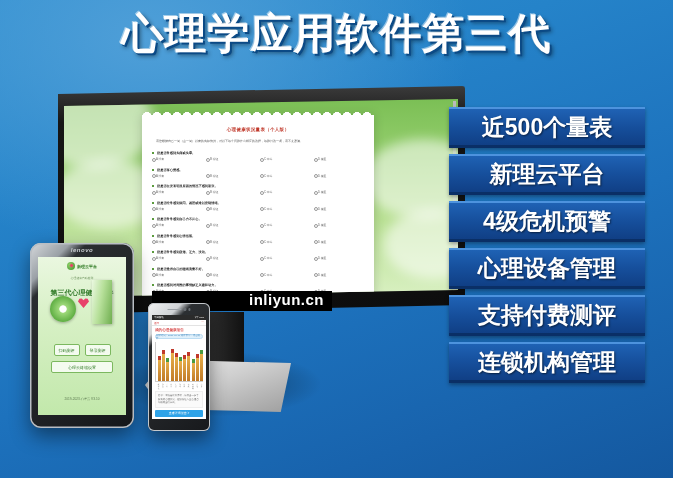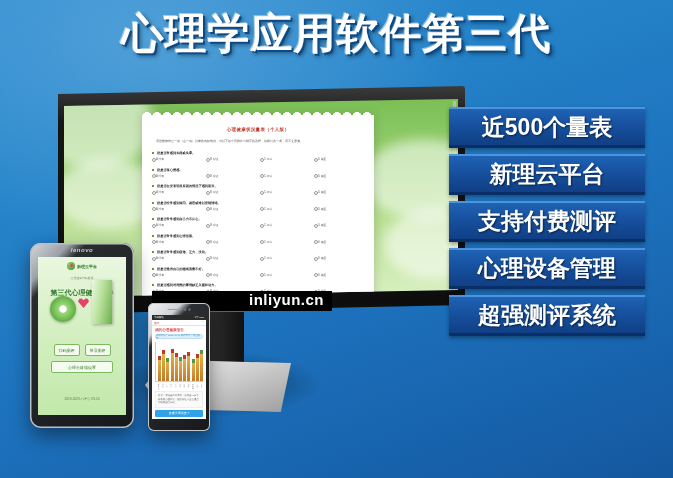--- a/index.html
+++ b/index.html
@@ -593,24 +593,27 @@
   </div>
 
   <div id="features">
     <div class="feature-box">
       <span class="feature-label">近500个量表</span>
     </div>
     <div class="feature-box">
       <span class="feature-label">新理云平台</span>
     </div>
     <div class="feature-box">
-      <span class="feature-label">支持付费测评</span>
+      <span class="feature-label">4级危机预警</span>
     </div>
     <div class="feature-box">
       <span class="feature-label">心理设备管理</span>
     </div>
     <div class="feature-box">
-      <span class="feature-label">超强测评系统</span>
+      <span class="feature-label">支持付费测评</span>
+    </div>
+    <div class="feature-box">
+      <span class="feature-label">连锁机构管理</span>
     </div>
   </div>
 
 
 </div>
 
 </body></html>

